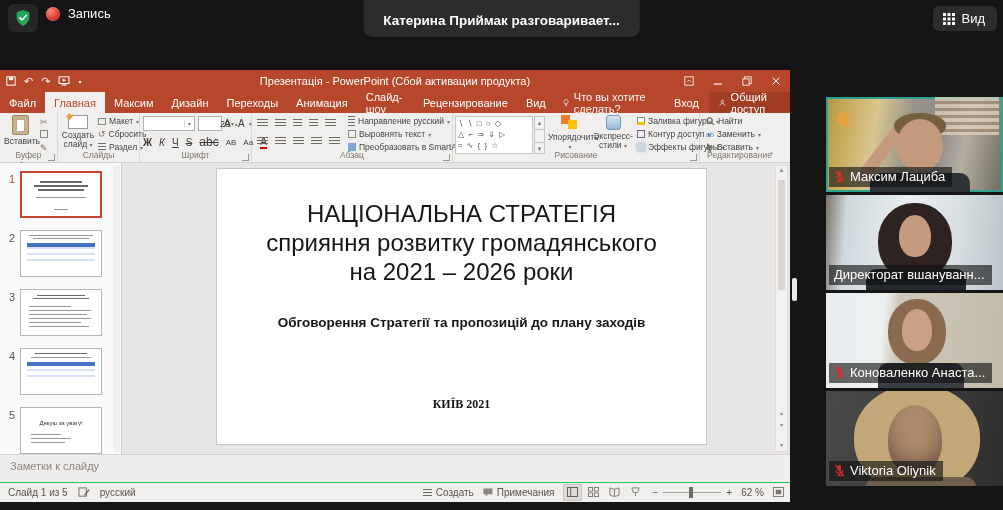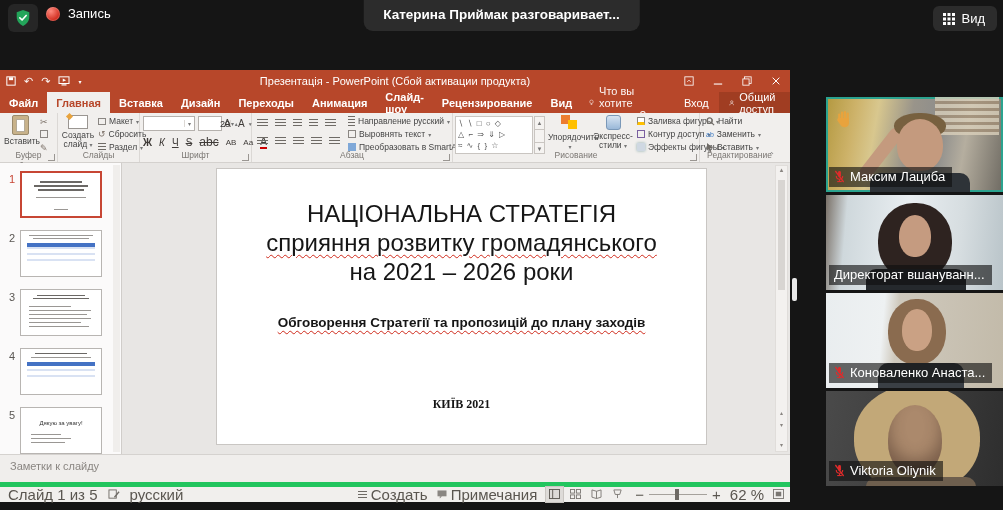--- a/index.html
+++ b/index.html
@@ -5,34 +5,34 @@
   * { margin:0; padding:0; box-sizing:border-box; }
   html,body { background:#000; }
   body { font-family:"Liberation Sans", sans-serif; }
   .stage { position:relative; width:1003px; height:510px; background:#151515; overflow:hidden; }
 
   
   .topbar { position:absolute; left:0; top:0; width:1003px; height:70px; background:#151515; }
   .shield-tile { position:absolute; left:8px; top:4px; width:30px; height:28px; background:#262626; border-radius:6px; display:flex; align-items:center; justify-content:center; }
   .rec { position:absolute; left:46px; top:6px; display:flex; align-items:center; gap:8px; color:#fff; font-size:13px; }
   .rec-dot { width:14px; height:14px; border-radius:50%; background:radial-gradient(circle at 35% 30%, #ff8a7e, #d02c1e 70%); box-shadow:0 0 0 1px rgba(255,255,255,.18) inset; }
-  .speak-banner { position:absolute; left:50%; top:0; transform:translateX(-50%); background:#2c2c2c; border-radius:0 0 9px 9px; padding:7px 20px 9px; color:#fff; font-size:13.5px; font-weight:bold; white-space:nowrap; }
+  .speak-banner { position:absolute; left:50%; top:0; transform:translateX(-50%); background:#2c2c2c; border-radius:0 0 9px 9px; padding:13px 20px 9px; color:#fff; font-size:13.5px; font-weight:bold; white-space:nowrap; }
   .view-btn { position:absolute; right:6px; top:6px; background:#2c2c2c; border:none; border-radius:6px; color:#fff; font-size:13px; padding:5px 12px 5px 10px; display:flex; align-items:center; gap:6px; cursor:default; }
 
   
   .ppt { position:absolute; left:0; top:70px; width:790px; height:432px; background:#f1efed; }
   .titlebar { position:relative; height:22px; background:#b7472a; color:#fff; }
   .qat { position:absolute; left:6px; top:0; height:22px; display:flex; align-items:center; gap:8px; font-size:11px; }
   .qat .g { opacity:.95; }
   .ttl { position:absolute; left:0; right:0; top:0; height:22px; text-align:center; font-size:11px; line-height:22px; color:#fff; }
   .winctl { position:absolute; right:0; top:0; height:22px; display:flex; }
   .winctl .wbtn { width:29px; height:22px; display:flex; align-items:center; justify-content:center; }
 
   .tabrow { position:relative; height:21px; background:#b7472a; display:flex; align-items:stretch; font-size:11px; color:#fff; }
-  .tab { padding:0 9px; display:flex; align-items:center; cursor:default;font-weight:bold; }
+  .tab { padding:0 9px; display:flex; align-items:center; cursor:default; }
   .tab.active { background:#f1efed; color:#b7472a; }
   .tellme { display:flex; align-items:center; gap:5px; padding:0 8px; color:rgba(255,255,255,.95); }
   .tabspacer { flex:1; }
   .signin { display:flex; align-items:center; padding:0 10px; }
   .sharebtn { display:flex; align-items:center; gap:5px; padding:0 10px; background:#a03d22; }
 
   .ribbon { position:relative; height:50px; background:#f1efed; border-bottom:1px solid #d4d1ce; display:flex; }
   .rgroup { position:relative; border-right:1px solid #dbd8d5; display:flex; flex-direction:column; }
   .rbody { flex:1; position:relative; }
   .rlabel { height:12px; text-align:center; font-size:8.5px; color:#7a7672; line-height:11px; }
@@ -63,30 +63,30 @@
   .tl.dark { background:#6b6865; }
   .mini-table { position:absolute; left:6px; right:6px; }
   .mt-h { height:4px; background:#4472c4; }
   .mt-r { height:3px; background:#d9e2f3; border-bottom:1px solid #fff; }
   .t5text { position:absolute; top:12px; left:0; right:0; text-align:center; font-size:6px; color:#333; }
   .thumb-scrollbar { position:absolute; right:1px; top:2px; bottom:2px; width:7px; background:#f0eeec; }
 
   .editor { position:relative; flex:1;margin-left:9px; }
   .slide { position:absolute; left:86px; top:6px; width:489px; height:275px; background:#fff; box-shadow:0 0 0 1px #c9c6c3; }
   .slide-title { position:absolute; left:10px; right:10px; top:30px; text-align:center; font-size:24px; line-height:29px; color:#161616; }
-  .wavy { text-decoration:underline; text-decoration-style:wavy; text-decoration-color:#cf2a1b; text-decoration-thickness:1px; text-underline-offset:3px; }
+  .wavy { text-decoration-style:wavy; text-decoration-color:#cf2a1b; text-decoration-thickness:1px; text-underline-offset:3px; }
   .slide-sub { position:absolute; left:10px; right:10px; top:146px; text-align:center; font-size:13.5px; font-weight:bold; color:#161616; }
   .slide-foot { position:absolute; left:10px; right:10px; top:228px; text-align:center; font-size:12px; font-weight:bold; color:#161616;font-family:Liberation Serif, serif; }
   .vscroll { position:absolute; right:2px; top:2px; bottom:2px; width:13px; background:#f3f1ef; border:1px solid #e0ddda; font-size:7px; color:#8a8682; text-align:center; }
   .vthumb { position:absolute; left:2px; right:2px; top:14px; height:110px; background:#d8d5d2; }
   .vnav { position:absolute; left:0; right:0; font-size:6px; color:#8a8682; line-height:8px; }
 
   .notesbar { position:relative; height:28px; background:#f0eeec; border-top:1px solid #d5d2cf; font-size:11px; color:#8a8682; padding:5px 0 0 10px; }
 
-  .statusbar { position:relative; height:19px; background:#f1efed; border-top:5px solid #22c55e; font-size:15px; color:#5a5650; display:flex; align-items:center; }
+  .statusbar { position:relative; height:19px; background:#f1efed; border-top:1px solid #22c55e; font-size:10px; color:#5a5650; display:flex; align-items:center; }
   .sb-left { display:flex; align-items:center; gap:10px; padding-left:8px; }
   .sb-right { margin-left:auto; display:flex; align-items:center; gap:9px; padding-right:6px; }
   .sb-item { display:flex; align-items:center; gap:4px; }
   .viewbtns { display:flex; gap:4px; align-items:center; }
   .vb { width:17px; height:15px; display:flex; align-items:center; justify-content:center; }
   .vb.on { background:#dedbd8; outline:1px solid #c9c5c1; }
   .zoomslider { display:flex; align-items:center; gap:5px; }
   .ztrack { position:relative; width:58px; height:1px; background:#a5a19c; }
   .zthumb { position:absolute; left:26px; top:-5px; width:4px; height:11px; background:#6e6a65; }
 
@@ -202,21 +202,21 @@
           <svg width="10" height="10" viewBox="0 0 12 12">
               <path d="M2 2 L10 10 M10 2 L2 10" stroke="#fff" stroke-width="1.2"></path>
             </svg>
         </div>
       </div>
     </div>
 
     <div class="tabrow">
       <div class="tab">Файл</div>
       <div class="tab active">Главная</div>
-      <div class="tab">Вставка</div>
+      <div class="tab">Максим</div>
       <div class="tab">Дизайн</div>
       <div class="tab">Переходы</div>
       <div class="tab">Анимация</div>
       <div class="tab">Слайд-шоу</div>
       <div class="tab">Рецензирование</div>
       <div class="tab">Вид</div>
       <div class="tellme">
         <svg width="9" height="11" viewBox="0 0 10 12">
           <circle cx="5" cy="4.5" r="3.5" fill="none" stroke="#fff" stroke-width="1"></circle>
           <rect x="3.5" y="8.5" width="3" height="1" fill="#fff"></rect>

